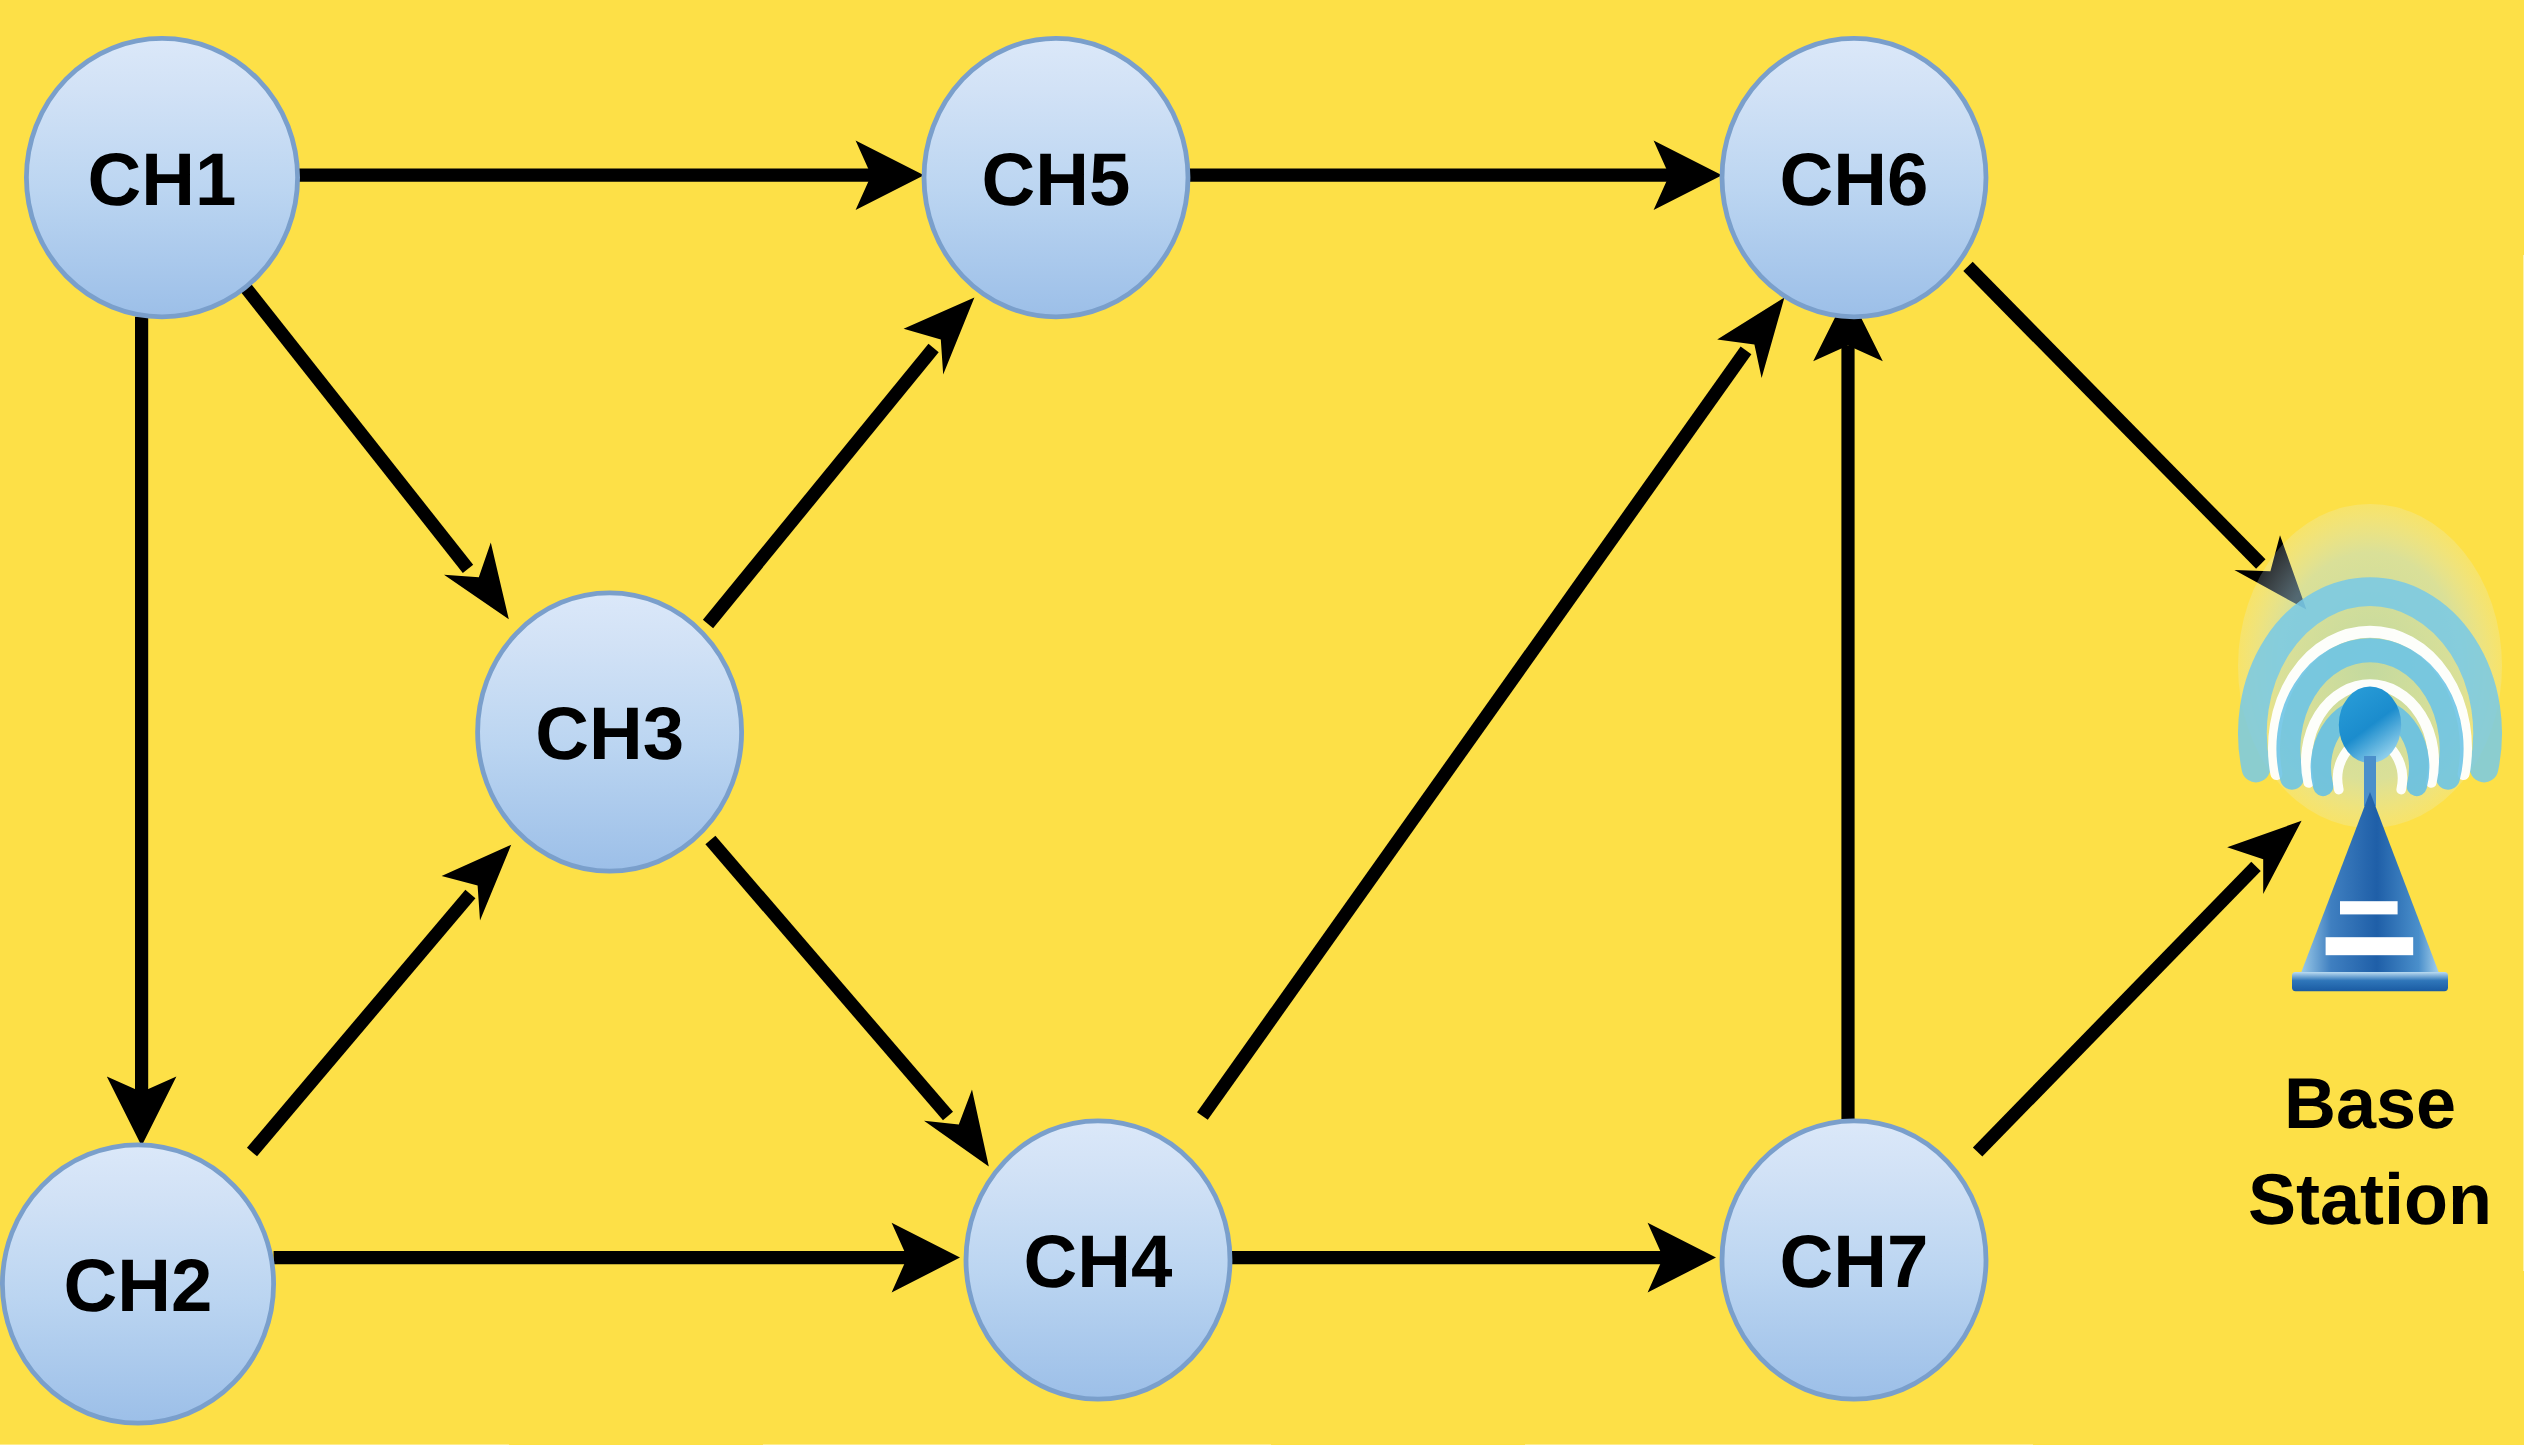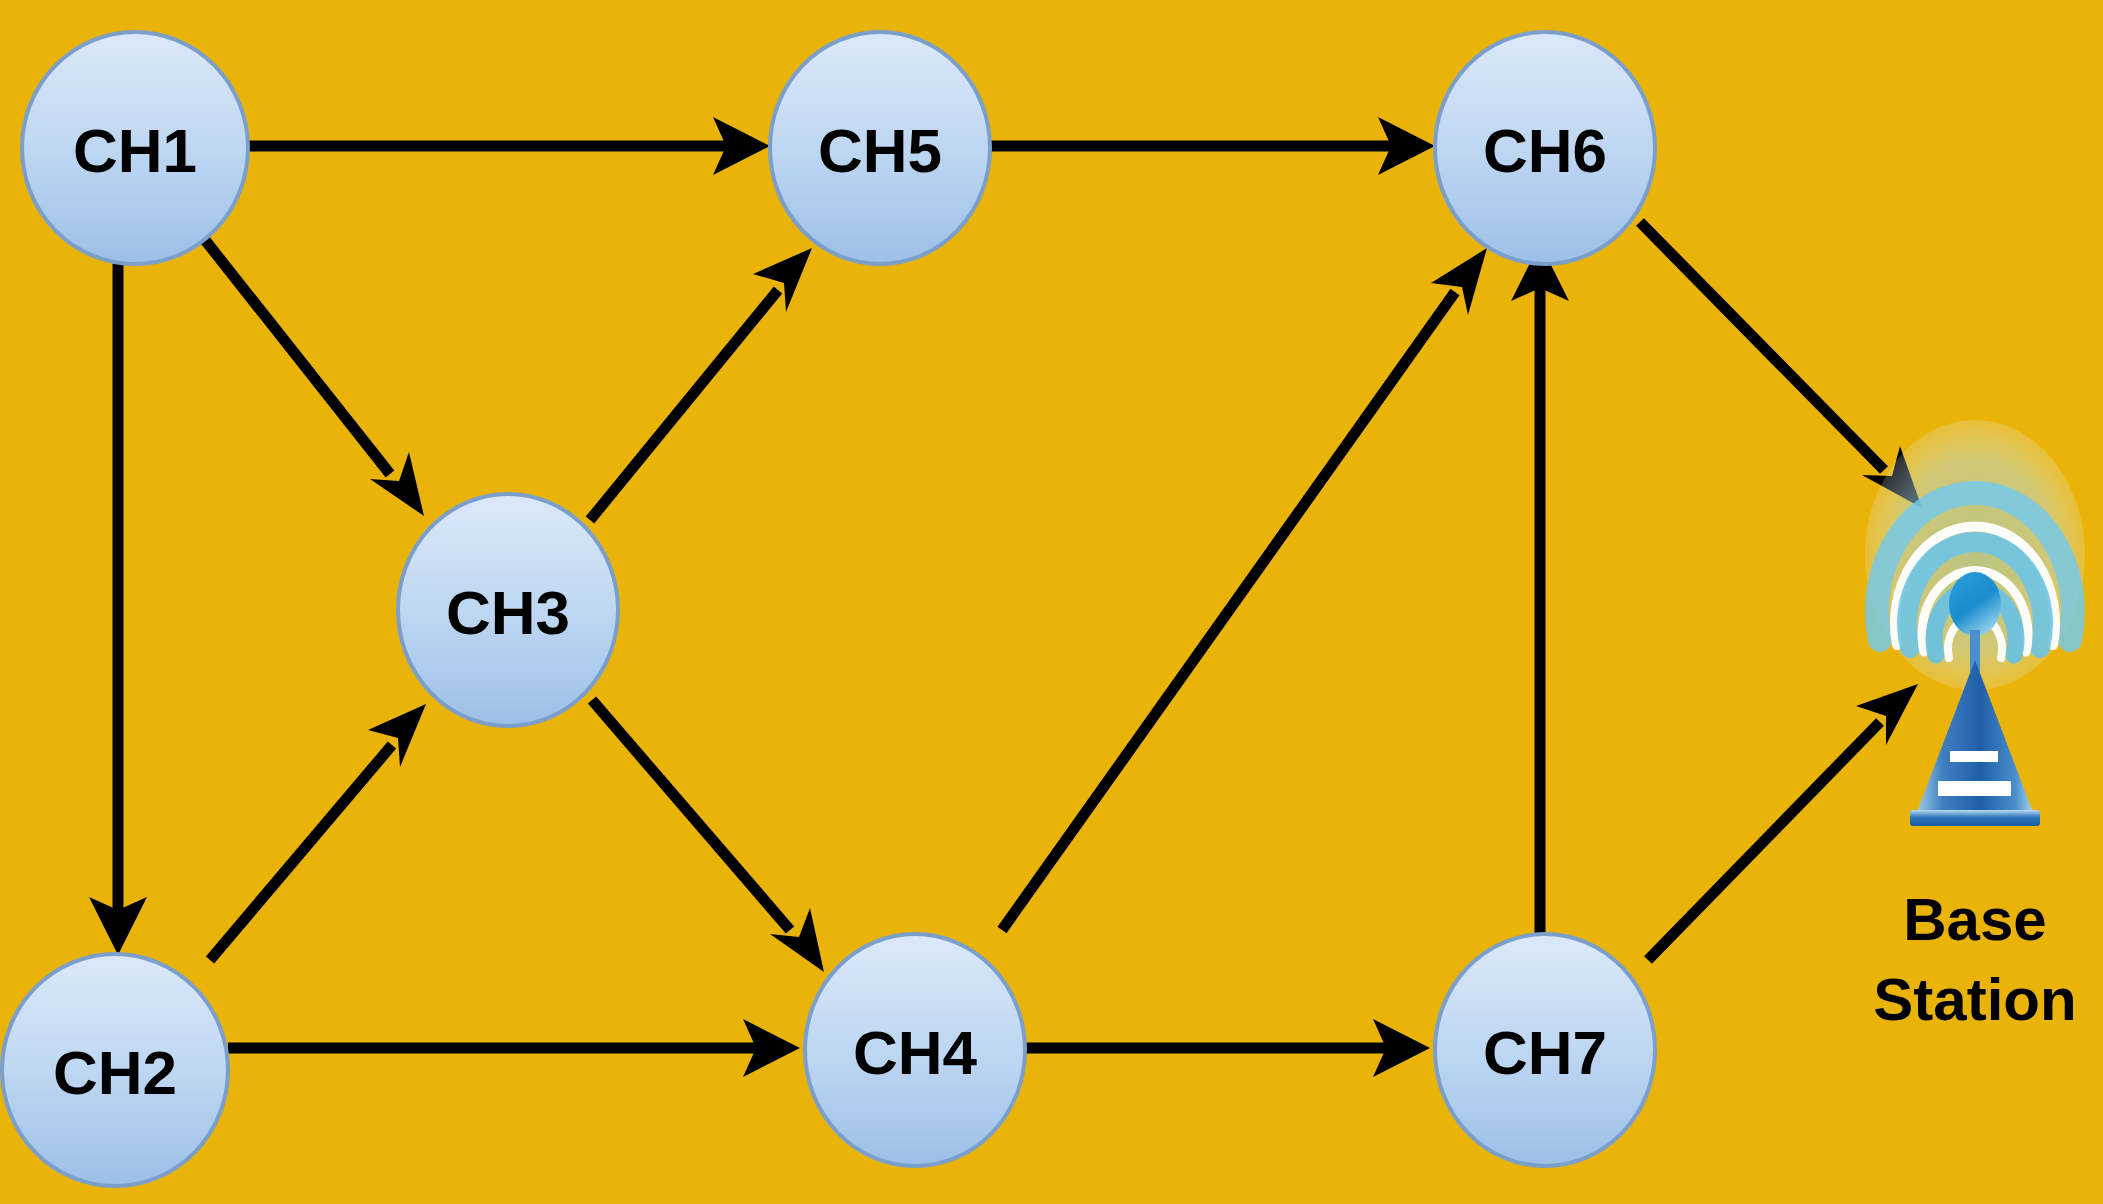--- a/index.html
+++ b/index.html
@@ -11,21 +11,21 @@
   body {
     width: 2103px;
     height: 1204px;
     font-family: "Liberation Sans", sans-serif;
     overflow: hidden;
   }
   #diagram-root {
     position: relative;
     width: 2103px;
     height: 1204px;
-    background: #eab308;
+    background: #fde047;
   }
   svg#topology-svg {
     display: block;
     width: 2103px;
     height: 1204px;
   }
   .node-label {
     font-family: "Liberation Sans", sans-serif;
     font-weight: bold;
     font-size: 62px;

